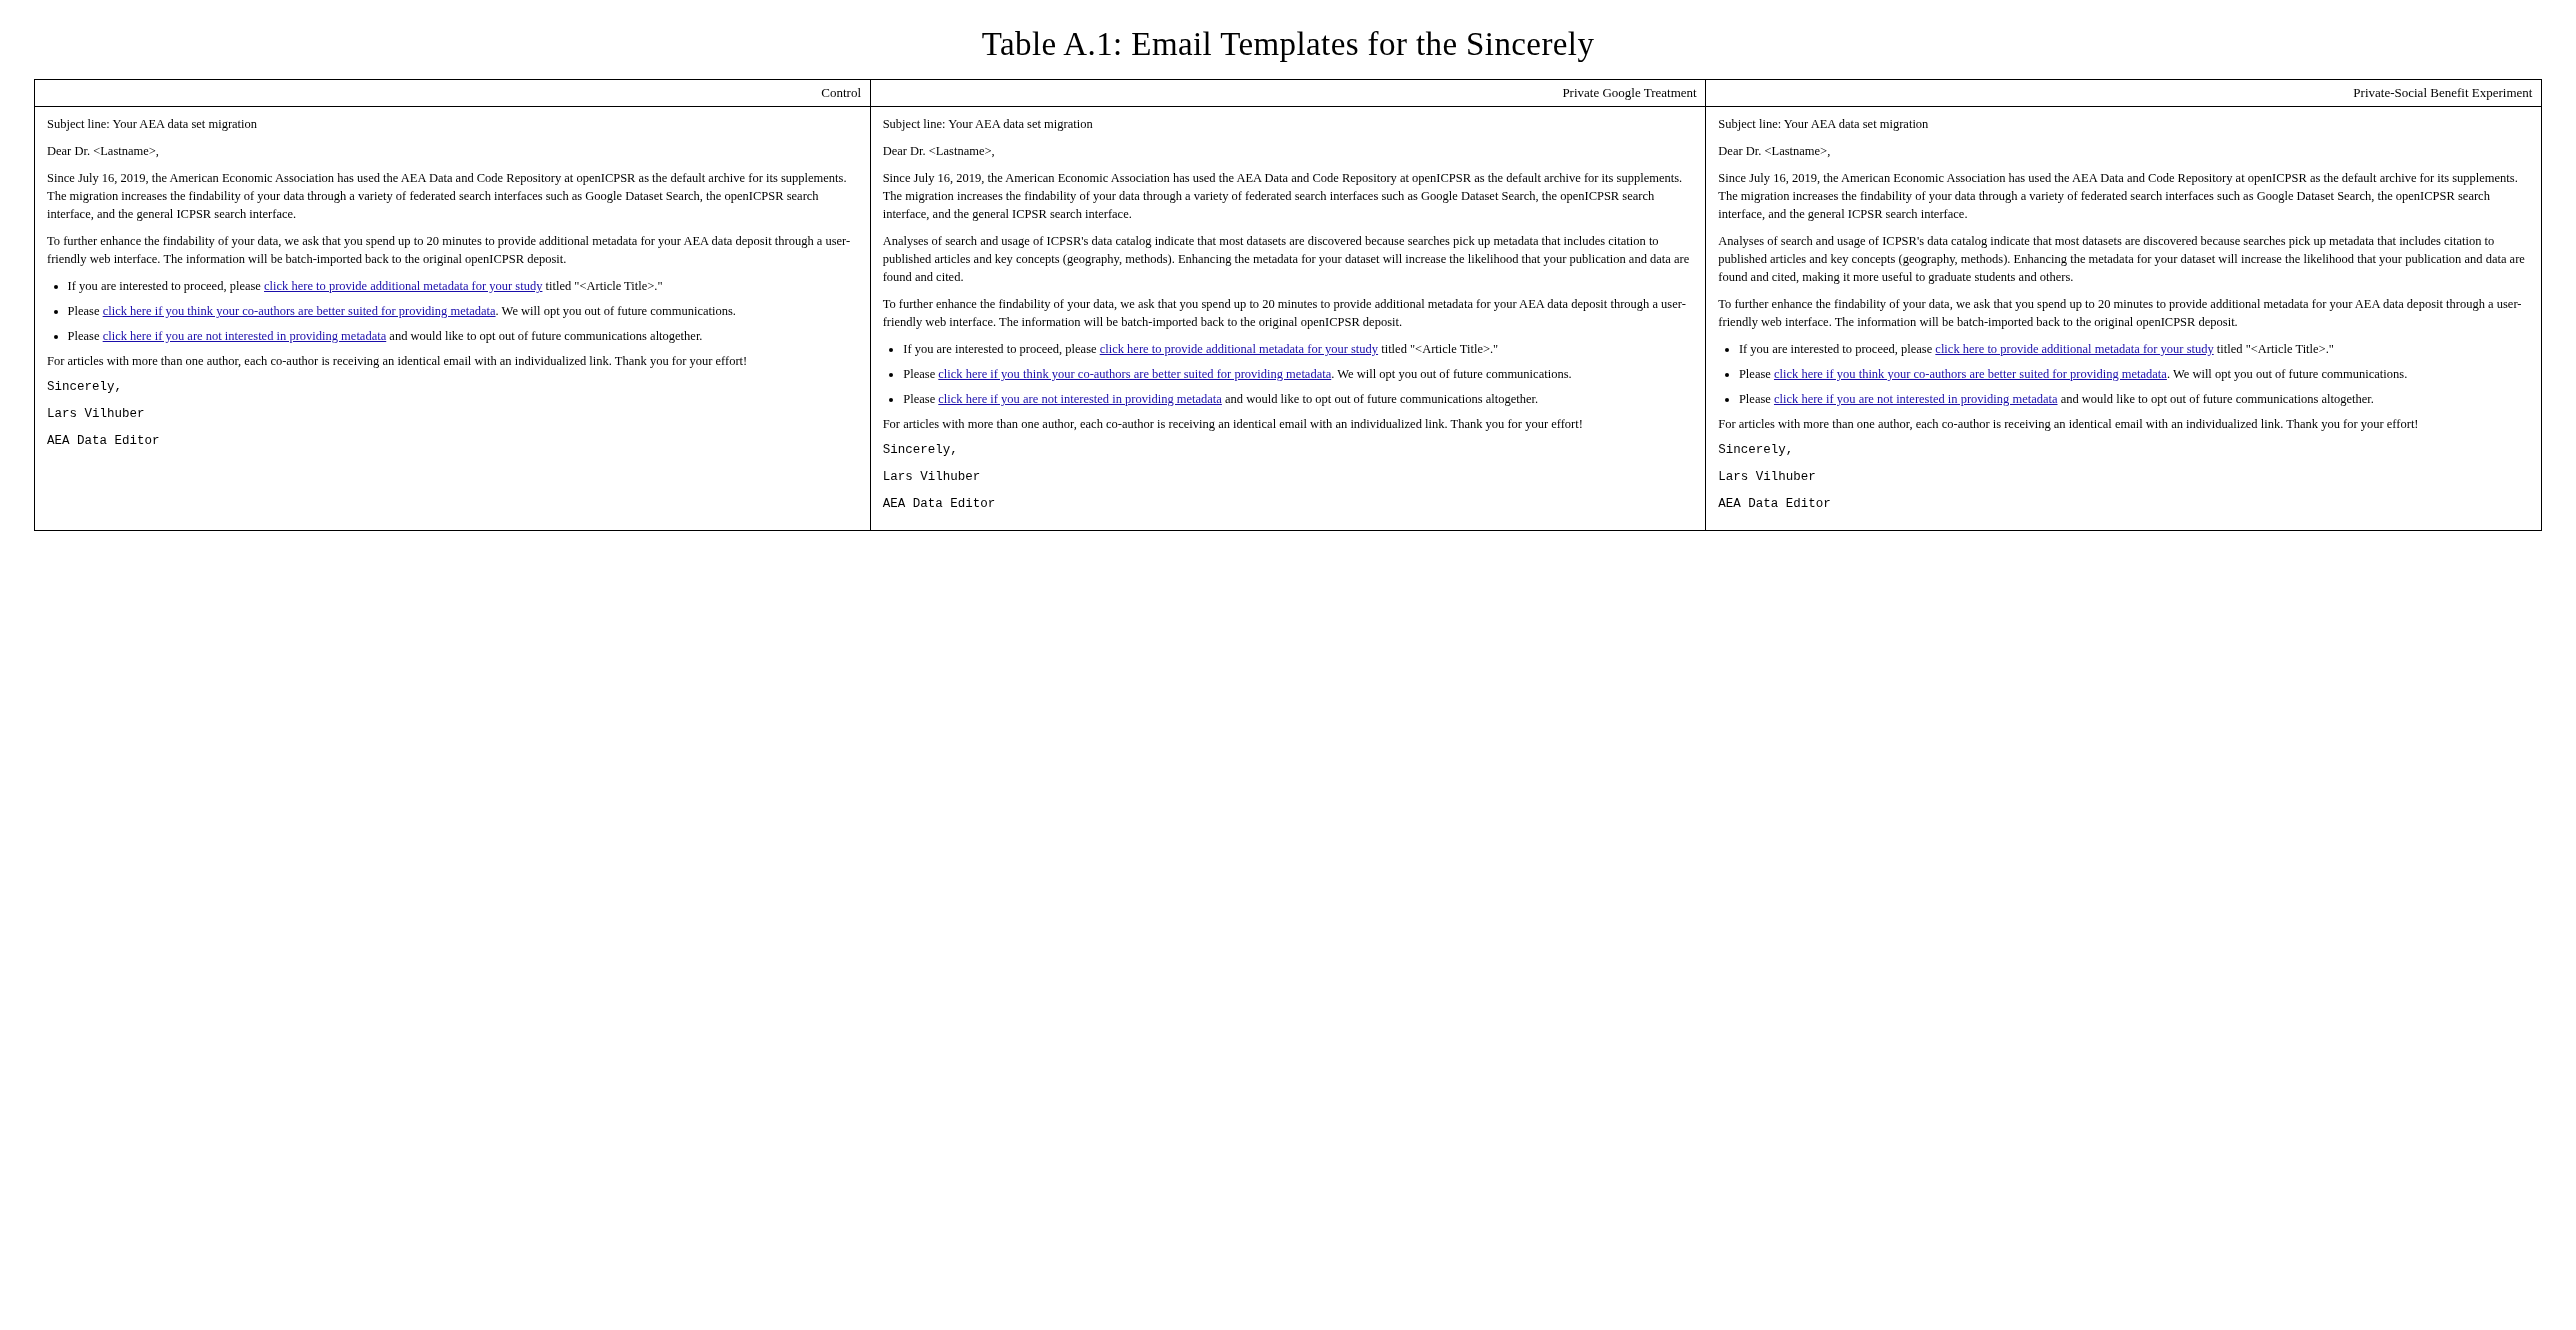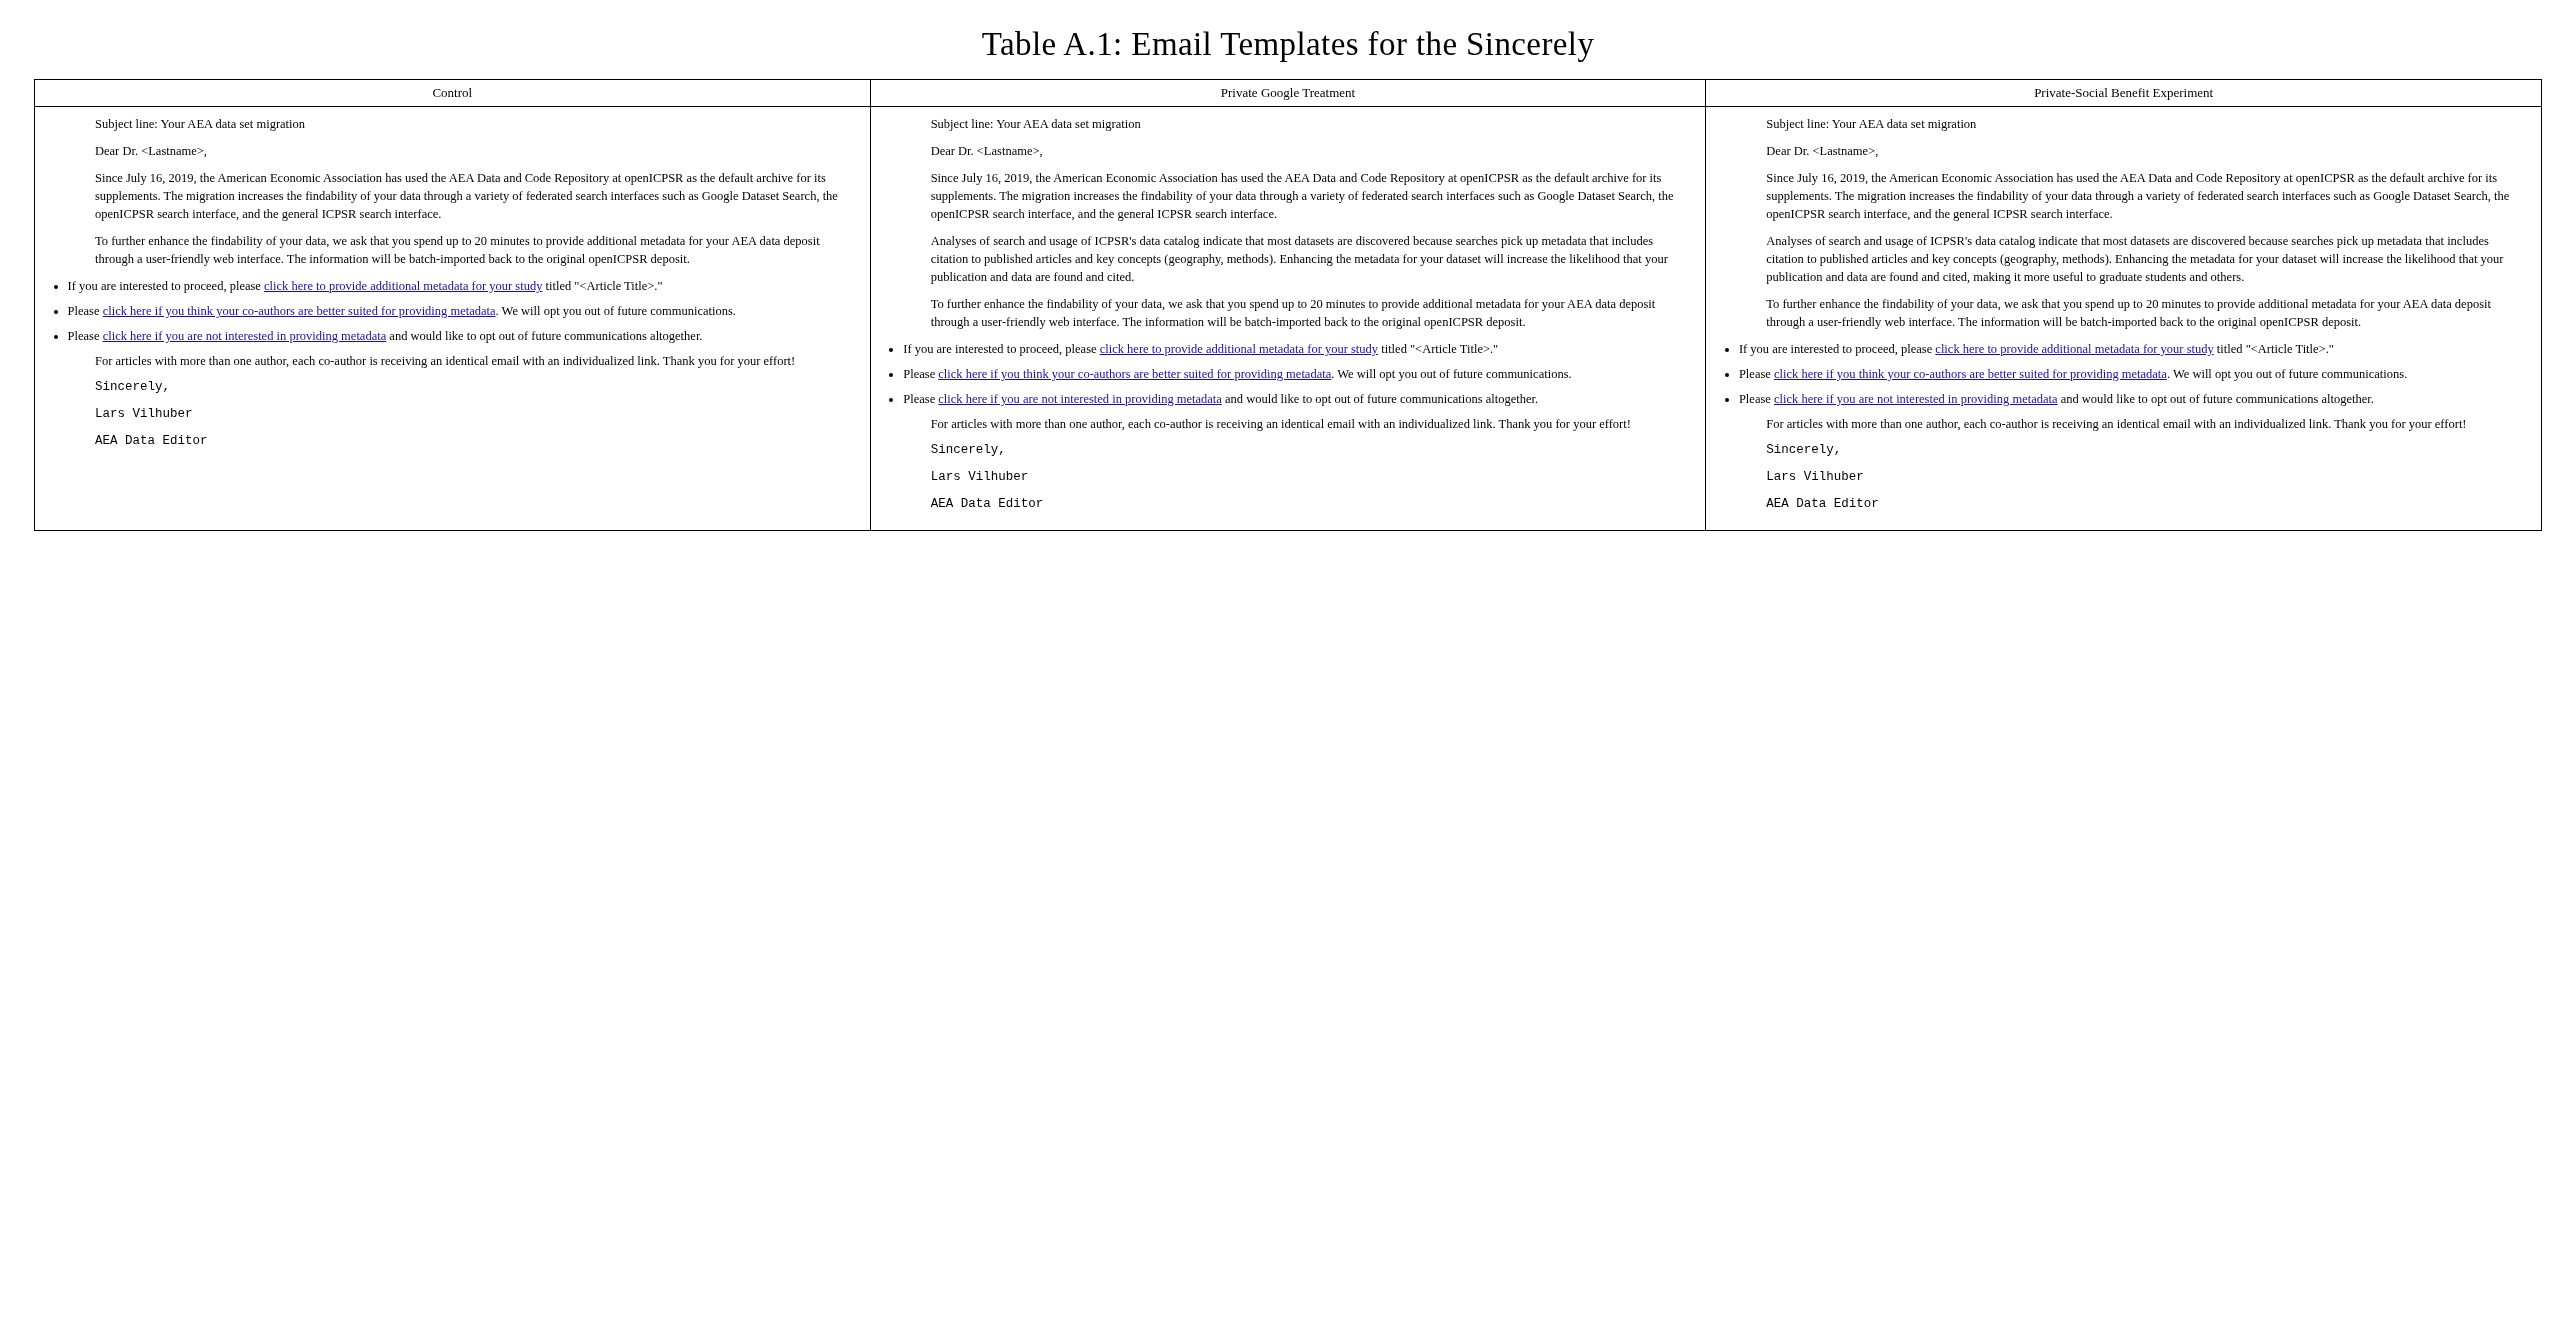--- a/index.html
+++ b/index.html
@@ -23,37 +23,36 @@
       margin-bottom: 15.5px;
       letter-spacing: 0.4px;
     }
     table {
       width: 100%;
       border-collapse: collapse;
       border: 1.3px solid #000;
     }
     th {
       border: 1.3px solid #000;
-      text-align: center;
+      text-align: right;
       font-weight: normal;
       font-size: 13px;
       padding: 5.2px 8.6px;
       background: #fff;
     }
     td {
       border: 1.3px solid #000;
       vertical-align: top;
       padding: 8.6px 12px;
       font-size: 12.5px;
       line-height: 1.45;
       width: 33.33%;
     }
     .email-block p {
       margin-bottom: 8.6px;
-      margin-left: 48px;
     }
     .email-block ul {
       margin: 6.9px 0 6.9px 20.6px;
     }
     .email-block ul li {
       margin-bottom: 6.9px;
     }
     a {
       color: #1a0dab;
       text-decoration: underline;

